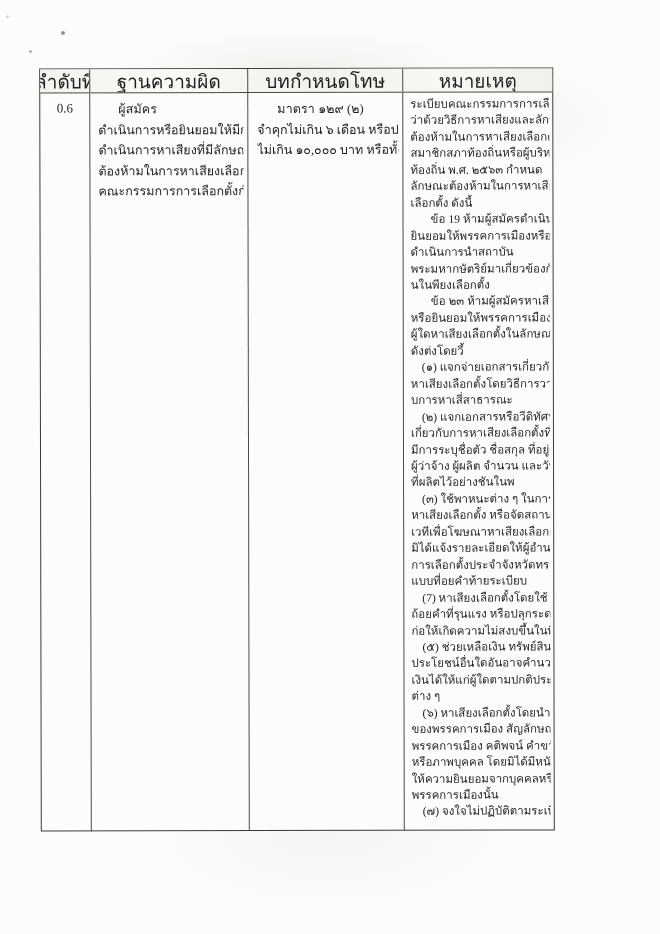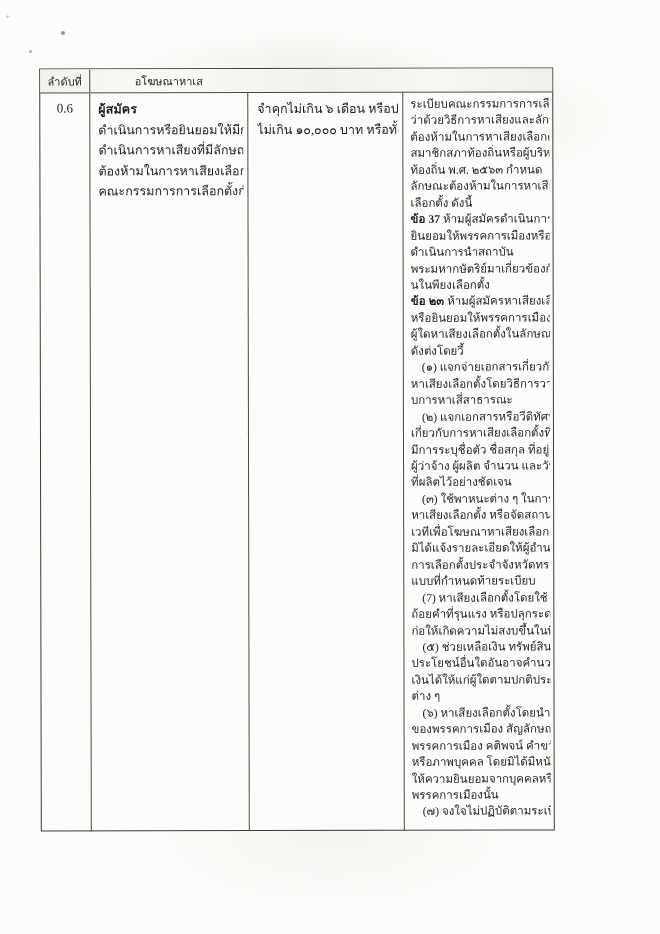--- a/index.html
+++ b/index.html
@@ -40,102 +40,105 @@
     display: grid;
     grid-template-columns: 49px 158px 155px 1fr;
   }
   .thead {
     height: 23px;
     border-bottom: 1px solid #4b4a46;
     background: linear-gradient(90deg, #f3f2ef 0%, #faf9f6 22%, #f2f1ed 55%, #f8f7f4 78%, #f1f0ec 100%);
   }
   .th {
     display: flex; align-items: center; justify-content: center;
-    font-size: 11px;
+    font-size: 19px;
     border-left: 1px solid #4b4a46;
     overflow: hidden; white-space: nowrap;
   }
   .th:first-child { border-left: none; }
   .trow { height: 738px; }
   .td {
     border-left: 1px solid #4b4a46;
     overflow: hidden;
     box-sizing: border-box;
   }
   .td:first-child { border-left: none; }
   .td-no      { text-align: center; padding-top: 7px;  font-size: 13px; }
   .td-offense { padding: 6px 4px 0 8px; font-size: 12.5px; line-height: 20.5px; }
   .td-penalty { padding: 6px 4px 0 9px; font-size: 12.5px; line-height: 20.5px; }
   .td-remark  { padding: 3px 3px 0 7px; font-size: 11.5px; line-height: 16.45px; }
   .tline { white-space: nowrap; overflow: hidden; }
   .tline.ind { padding-left: 11px; }
-  .tline b { font-weight: 700; letter-spacing: .1px; }
+  .tline b { font-weight: 400; letter-spacing: .1px; margin-left: 20px; }
 </style>
 </head>
 <body>
 
 <div class="page">
 
   <span class="speck speck-1">+</span>
   <span class="speck speck-2"></span>
   <span class="speck speck-3"></span>
 
   <div class="doc-table">
 
     <div class="thead">
       <div class="th">ลำดับที่</div>
-      <div class="th">อโฆษณาหาเส</div>
+      <div class="th">ฐานความผิด</div>
+      <div class="th">บทกำหนดโทษ</div>
+      <div class="th">หมายเหตุ</div>
     </div>
 
     <div class="trow">
       <div class="td td-no">
         <span>0.6</span>
       </div>
       <div class="td td-offense">
           <div class="tline"><b>ผู้สมัคร</b></div>
           <div class="tline">ดำเนินการหรือยินยอมให้มีการ</div>
           <div class="tline">ดำเนินการหาเสียงที่มีลักษณะ</div>
           <div class="tline">ต้องห้ามในการหาเสียงเลือกตั้งที่</div>
           <div class="tline">คณะกรรมการการเลือกตั้งกำหนด</div>
         </div>
       <div class="td td-penalty">
+          <div class="tline"><b>มาตรา ๑๒๙ (๒)</b></div>
           <div class="tline">จำคุกไม่เกิน ๖ เดือน หรือปรับ</div>
           <div class="tline">ไม่เกิน ๑๐,๐๐๐ บาท หรือทั้งจำ</div>
         </div>
       <div class="td td-remark">
           <div class="tline">ระเบียบคณะกรรมการการเลือกตั้ง</div>
           <div class="tline">ว่าด้วยวิธีการหาเสียงและลักษณะ</div>
           <div class="tline">ต้องห้ามในการหาเสียงเลือกตั้ง</div>
           <div class="tline">สมาชิกสภาท้องถิ่นหรือผู้บริหาร</div>
           <div class="tline">ท้องถิ่น พ.ศ. ๒๕๖๓ กำหนด</div>
           <div class="tline">ลักษณะต้องห้ามในการหาเสียง</div>
           <div class="tline">เลือกตั้ง ดังนี้</div>
-          <div class="tline"><b>ข้อ 37</b> ห้ามผู้สมัครดำเนินการ หรือ</div>
+          <div class="tline"><b>ข้อ 19</b> ห้ามผู้สมัครดำเนินการ หรือ</div>
           <div class="tline">ยินยอมให้พรรคการเมืองหรือผู้ใด</div>
           <div class="tline">ดำเนินการนำสถาบัน</div>
           <div class="tline">พระมหากษัตริย์มาเกี่ยวข้องกับการ</div>
           <div class="tline">นในพียงเลือกตั้ง</div>
           <div class="tline"><b>ข้อ ๒๓</b> ห้ามผู้สมัครหาเสียงเลือกตั้ง</div>
           <div class="tline">หรือยินยอมให้พรรคการเมืองหรือ</div>
           <div class="tline">ผู้ใดหาเสียงเลือกตั้งในลักษณะ</div>
           <div class="tline">ดังต่งโดยวี้</div>
           <div class="tline ind">(๑) แจกจ่ายเอกสารเกี่ยวกับการ</div>
           <div class="tline">หาเสียงเลือกตั้งโดยวิธีการวาง หรือ</div>
           <div class="tline">บการหาเสี่สาธารณะ</div>
           <div class="tline ind">(๒) แจกเอกสารหรือวีดิทัศน์</div>
           <div class="tline">เกี่ยวกับการหาเสียงเลือกตั้งที่มิได้</div>
           <div class="tline">มีการระบุชื่อตัว ชื่อสกุล ที่อยู่ของ</div>
           <div class="tline">ผู้ว่าจ้าง ผู้ผลิต จำนวน และวันเดือนปี</div>
-          <div class="tline">ที่ผลิตไว้อย่างชัดเจน</div>
+          <div class="tline">ที่ผลิตไว้อย่างชันในพ</div>
           <div class="tline ind">(๓) ใช้พาหนะต่าง ๆ ในการ</div>
           <div class="tline">หาเสียงเลือกตั้ง หรือจัดสถานที่หรือ</div>
           <div class="tline">เวทีเพื่อโฆษณาหาเสียงเลือกตั้งที่</div>
           <div class="tline">มิได้แจ้งรายละเอียดให้ผู้อำนวยการ</div>
           <div class="tline">การเลือกตั้งประจำจังหวัดทราบตาม</div>
-          <div class="tline">แบบที่กำหนดท้ายระเบียบ</div>
+          <div class="tline">แบบที่อยคำท้ายระเบียบ</div>
           <div class="tline ind">(7) หาเสียงเลือกตั้งโดยใช้</div>
           <div class="tline">ถ้อยคำที่รุนแรง หรือปลุกระดม</div>
           <div class="tline">ก่อให้เกิดความไม่สงบขึ้นในพื้นที่</div>
           <div class="tline ind">(๕) ช่วยเหลือเงิน ทรัพย์สินหรือ</div>
           <div class="tline">ประโยชน์อื่นใดอันอาจคำนวณเป็น</div>
           <div class="tline">เงินได้ให้แก่ผู้ใดตามปกติประเพณี</div>
           <div class="tline">ต่าง ๆ</div>
           <div class="tline ind">(๖) หาเสียงเลือกตั้งโดยนำชื่อ</div>
           <div class="tline">ของพรรคการเมือง สัญลักษณ์ของ</div>
           <div class="tline">พรรคการเมือง คติพจน์ คำขวัญ</div>

